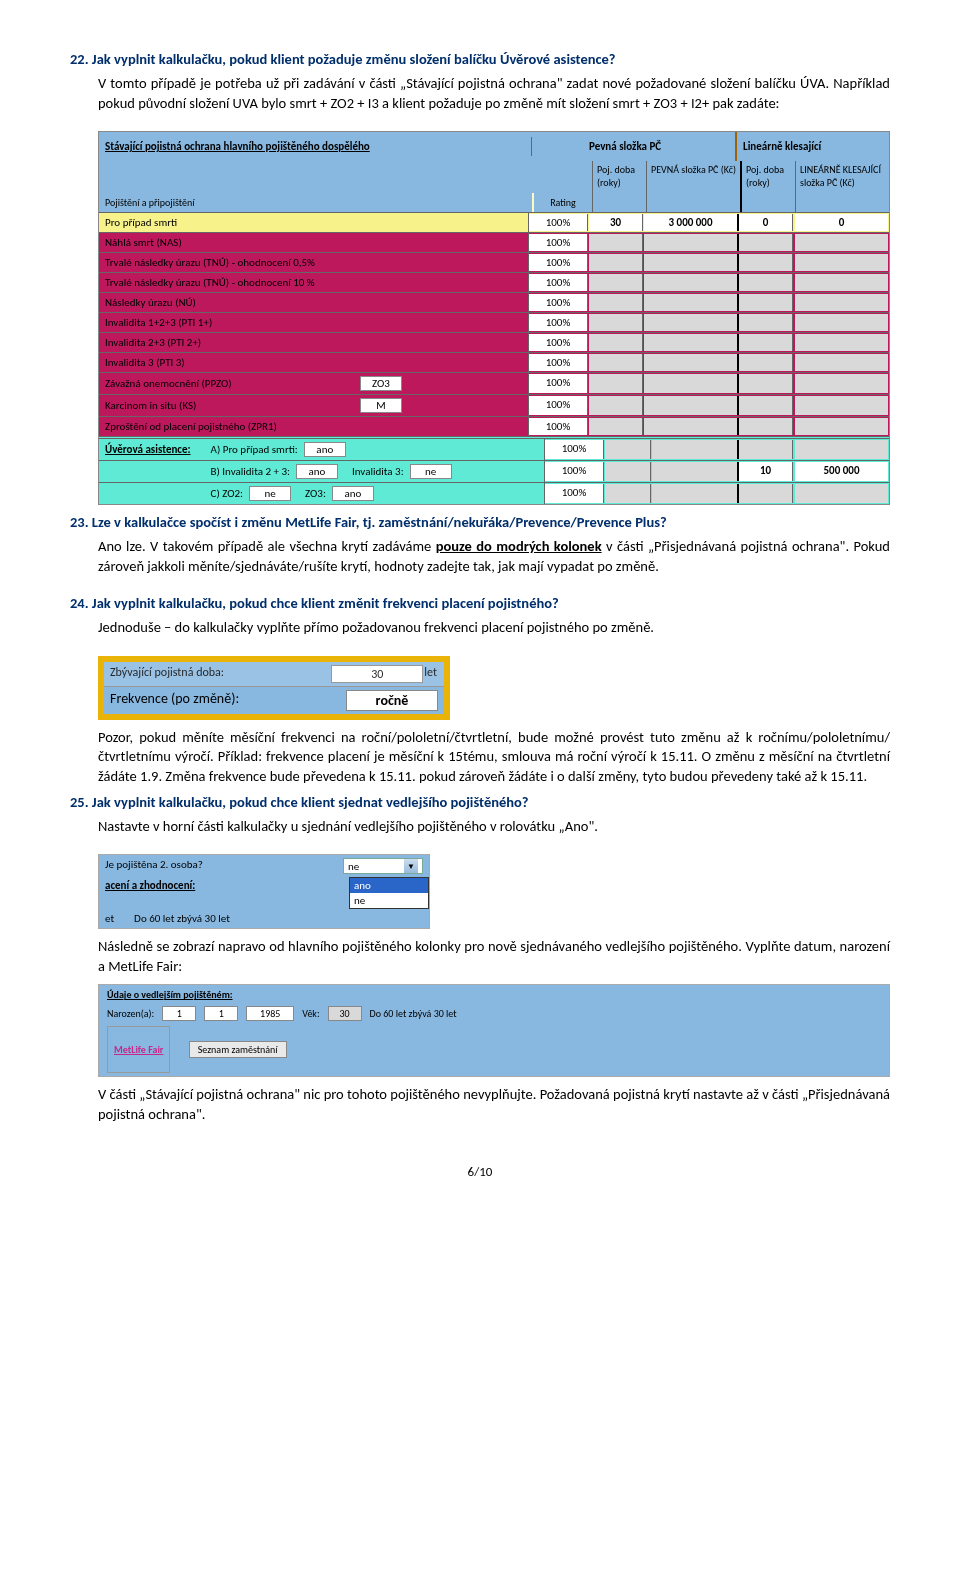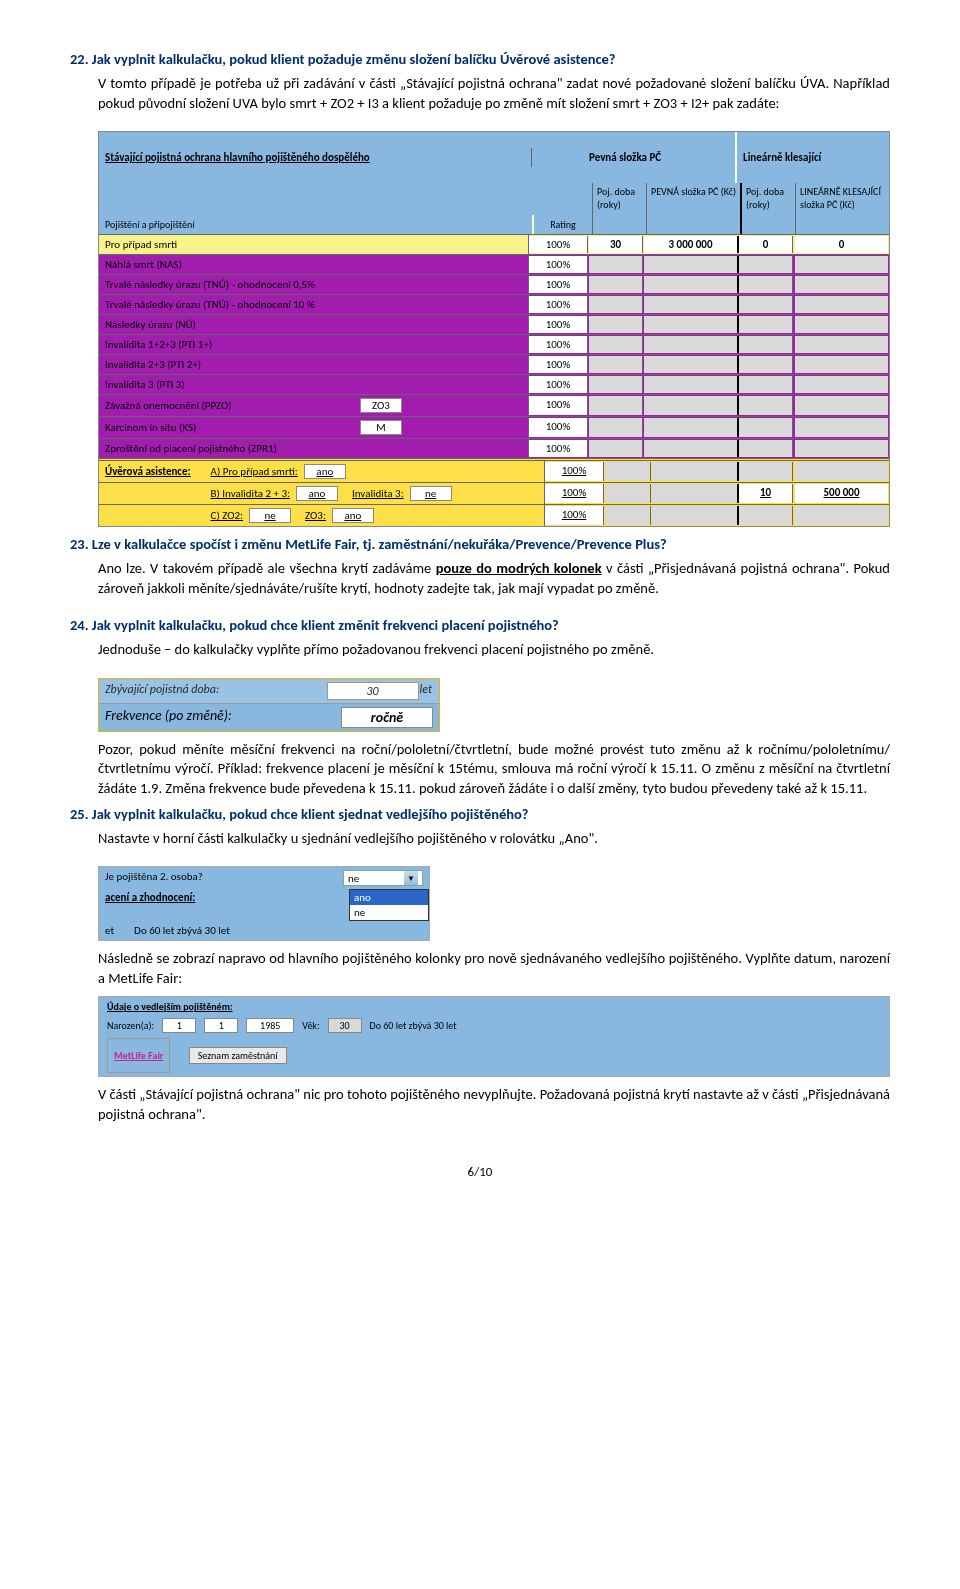--- a/index.html
+++ b/index.html
@@ -16,51 +16,51 @@
   .q-title { font-weight: bold; color: #002f6c; margin-bottom: 4px; }
   .q-body { margin-left: 28px; text-align: justify; line-height: 1.35; }
   .q-body p { margin: 6px 0; }
   .u { text-decoration: underline; }
 
   
   .tbl-wrap { margin: 8px 0 8px 28px; border: 1px solid #888; font-size: 11px; }
   .tbl-hdr-row { display: flex; background: #88b8e0; align-items: center; }
   .tbl-hdr-row .c-main { flex: 1; padding: 3px 6px; font-weight: bold; text-decoration: underline; border-right: 1px solid #666; }
   .tbl-hdr-row .c-rat { width: 50px; border-right: 1px solid #666; }
-  .tbl-hdr-row .c-pev { width: 140px; padding:19px 6px; font-weight:bold; border-right:2px solid #ffffff; }
+  .tbl-hdr-row .c-pev { width: 140px; padding:8px 6px; font-weight:bold; border-right:2px solid #a16207; }
   .tbl-hdr-row .c-lin { width: 140px; padding:3px 6px; font-weight:bold; }
   .tbl-sub { display:flex; background:#88b8e0; font-size:10px; }
   .tbl-sub .c-main { flex:1; padding:3px 6px; border-right:2px solid #fef9c3;margin-top:32px; }
   .tbl-sub .c-rat { width:50px; padding:3px 4px; border-right:1px solid #666; text-align:center; vertical-align:bottom; display:flex; align-items:flex-end; justify-content:center;}
   .tbl-sub .c-p1 { width:45px; padding:2px 4px; border-right:1px solid #666; }
   .tbl-sub .c-p2 { width:85px; padding:2px 4px; border-right:2px solid #000; }
   .tbl-sub .c-l1 { width:45px; padding:2px 4px; border-right:1px solid #666; }
   .tbl-sub .c-l2 { width:85px; padding:2px 4px; }
-  .tbl-row { display:flex; border-top:1px solid #666; background:#a21caf; }
+  .tbl-row { display:flex; border-top:1px solid #666; background:#be185d; }
   .tbl-row.hi { background:#f7f28a; }
   .tbl-row .c-main { flex:1; padding:3px 6px; border-right:1px solid #666; display:flex; align-items:center;}
   .tbl-row .c-rat { width:50px; padding:2px 4px; border-right:1px solid #666; background:#fff; text-align:center; margin:1px 1px 1px 0;}
   .tbl-row .c-p1 { width:45px; padding:2px 4px; border-right:1px solid #666; background:#fff; text-align:center; font-weight:bold; margin:1px 1px 1px 0;}
   .tbl-row .c-p2 { width:85px; padding:2px 4px; border-right:2px solid #000; background:#fff; text-align:center; font-weight:bold; margin:1px 0;}
   .tbl-row .c-l1 { width:45px; padding:2px 4px; border-right:1px solid #666; background:#fff; text-align:center; font-weight:bold; margin:1px 1px 1px 0;}
   .tbl-row .c-l2 { width:85px; padding:2px 4px; background:#fff; text-align:center; font-weight:bold; margin:1px;}
   .tbl-row .c-p1.g, .tbl-row .c-p2.g, .tbl-row .c-l1.g, .tbl-row .c-l2.g { background:#d9d9d9; }
   .inset { display:inline-block; background:#fff; border:1px solid #888; padding:0 6px; margin-left:6px; min-width:28px; text-align:center; font-size:11px;}
-  .ua-row { display:flex; border-top:1px solid #666; background:#fde047; font-size:11px;text-decoration:underline;}
+  .ua-row { display:flex; border-top:1px solid #666; background:#5eead4; font-size:11px;}
   .ua-row .c-main { flex:1; padding:3px 6px; border-right:1px solid #666; display:flex; align-items:center;}
   .ua-row .c-rat { width:50px; padding:2px 4px; border-right:1px solid #666; background:#fff; text-align:center; margin:1px 1px 1px 0;}
   .ua-row .c-p1 { width:45px; border-right:1px solid #666; background:#d9d9d9; margin:1px 1px 1px 0;}
   .ua-row .c-p2 { width:85px; border-right:2px solid #000; background:#d9d9d9; margin:1px 0;}
   .ua-row .c-l1 { width:45px; border-right:1px solid #666; background:#fff; margin:1px 1px 1px 0; text-align:center; font-weight:bold; padding:2px 4px;}
   .ua-row .c-l2 { width:85px; background:#fff; margin:1px; text-align:center; font-weight:bold; padding:2px 4px;}
   .ua-row .c-l1.g, .ua-row .c-l2.g { background:#d9d9d9; }
   .ua-label { font-weight:bold; text-decoration:underline; margin-right:20px; }
 
   
-  .freq-img { margin: 8px 12px 8px 28px; width: 340px; border:1px solid #eab308;font-style:italic; }
+  .freq-img { margin: 8px 12px 8px 28px; width: 340px; border:6px solid #eab308; }
   .freq-row { display:flex; background:#88b8e0; padding:3px 6px; font-size:12px; border-top:1px solid #999;}
   .freq-row:first-child { border-top:none; filter: blur(0.4px); opacity:0.85;}
   .freq-row .lab { flex:1; }
   .freq-row .val { background:#fff; border:1px solid #888; padding:1px 10px; min-width:70px; text-align:center; font-weight:bold;}
 
   
   .dd-img { margin:8px 0 8px 28px; width:330px; font-size:11px; border:1px solid #aaa;}
   .dd-top { display:flex; background:#88b8e0; padding:3px 6px; }
   .dd-top .lab { flex:1; }
   .dd-sel { background:#fff; border:1px solid #7a9; padding:0 4px; width:70px; display:flex; justify-content:space-between; align-items:center;}
@@ -69,21 +69,21 @@
   .dd-list div { padding:1px 4px; }
   .dd-list .sel { background:#2a66c8; color:#fff; }
   .dd-under { background:#88b8e0; padding:2px 6px; text-decoration:underline; font-weight:bold;}
   .dd-bot { background:#88b8e0; padding:3px 6px; display:flex; }
 
   
   .det-img { margin:8px 0 8px 28px; font-size:10px; border:1px solid #aaa; background:#88b8e0;}
   .det-hdr { padding:3px 8px; font-weight:bold; text-decoration:underline; }
   .det-row { display:flex; padding:2px 8px; align-items:center; gap:8px;}
   .det-row .box { background:#fff; border:1px solid #888; padding:0 5px; min-width:22px; text-align:center;}
-  .det-mf { color:#c6298b; font-weight:bold; border:1px solid #999; padding:10px 6px; display:inline-block; margin:3px 8px; text-decoration:underline;}
+  .det-mf { color:#c6298b; font-weight:bold; border:1px solid #999; padding:16px 6px; display:inline-block; margin:3px 8px; text-decoration:underline;}
   .det-row2 { display:flex; padding:3px 8px; align-items:center; gap:30px; background:#d9d9d9; border-top:1px solid #888;}
   .chk { display:inline-block; width:11px; height:11px; border:1px solid #555; background:#fff; vertical-align:middle; margin-right:3px;}
   .btn-sm { display:inline-block; border:1px solid #888; background:#e9e9e9; padding:1px 8px; margin:3px 8px; font-size:10px;}
 
   .pagenum { text-align:center; margin-top:40px; font-size:13px; }
 </style>
 </head>
 <body>
 
 <div class="q-block">

